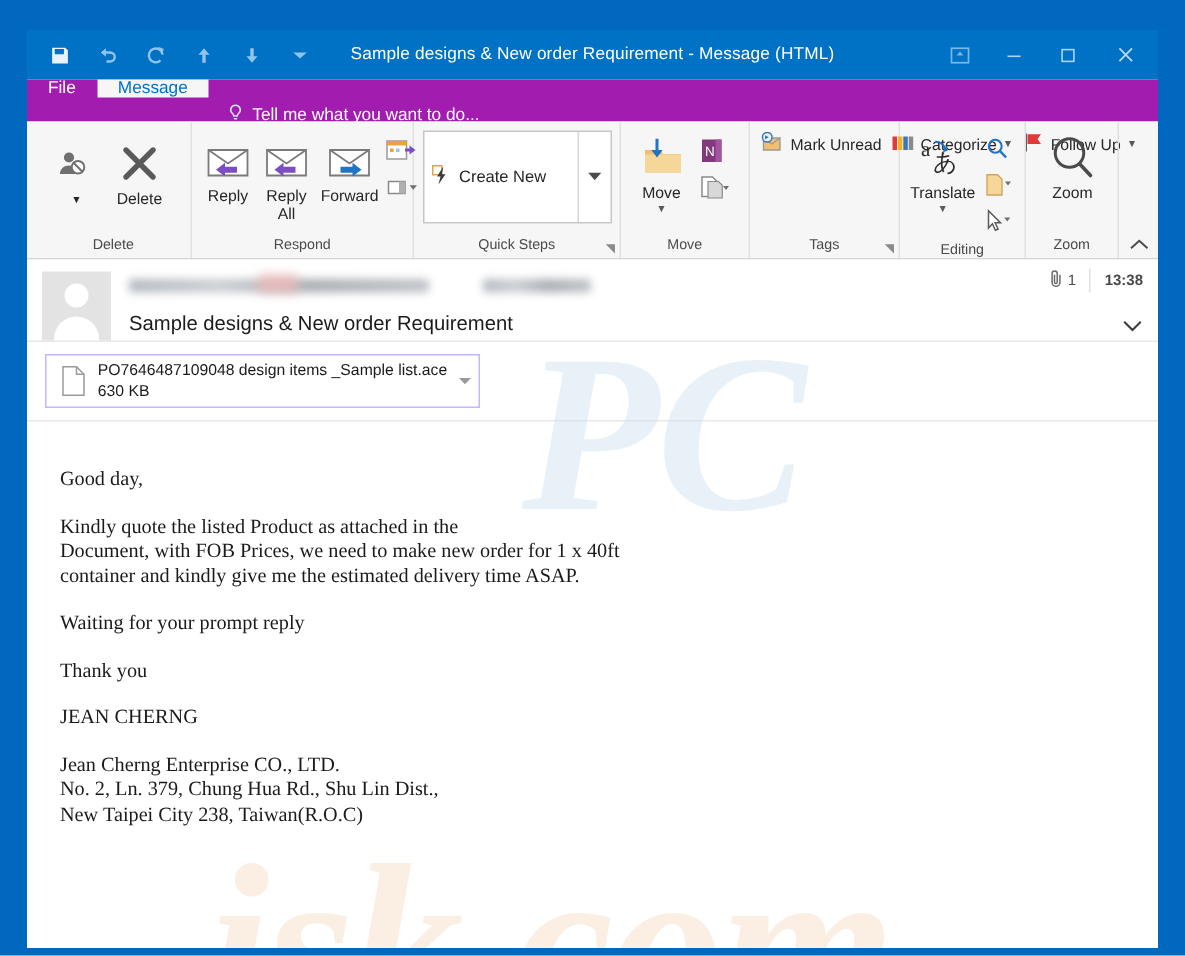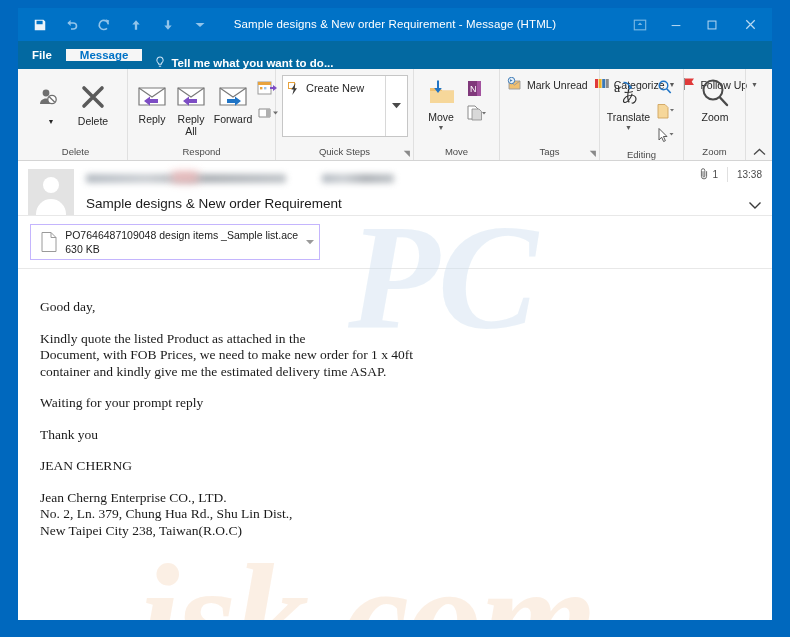--- a/index.html
+++ b/index.html
@@ -5,21 +5,21 @@
   * { box-sizing: border-box; margin: 0; padding: 0; }
   html, body {
     width: 790px; height: 637px;
     font-family: "Liberation Sans", sans-serif;
     overflow: hidden;
   }
   body { background: #0068BE; }
 
   
   #app {
-    position: absolute; left: 0; top: 0;
+    position: absolute; left: 0; top: 12px;
     width: 790px; height: 500px;
     background: #0068BE;
   }
   #window {
     position: absolute;
     left: 18px; top: 8px;
     width: 754px; height: 612px;
     background: #ffffff;
     display: flex; flex-direction: column;
   }
@@ -55,25 +55,24 @@
   }
   .wctrl .wbtn {
     width: 36px; height: 30px;
     display: flex; align-items: center; justify-content: center;
     opacity: .85;
   }
   .wctrl .wbtn.close { width: 40px; }
 
   
   .tabstrip {
-    height: 28px; background: #0369a1;
-    display: flex; align-items: center;
+    height: 28px; background: #a21caf;
+    display: flex; align-items: flex-start;
     flex: 0 0 auto;
     position: relative;
-    font-weight: bold;
   }
   .tab {
     padding: 0 14px;
     display: flex; align-items: center;
     font-size: 11.5px; color: #ffffff;
   }
   .tab.active {
     background: #f6f6f6; color: #0072C6;
   }
   .tellme {
@@ -137,21 +136,21 @@
   .minicol { display:flex; flex-direction:column; justify-content:flex-start; padding-top:2px;}
   .minibtn { width:26px; height:24px; display:flex; align-items:center; justify-content:center;}
   .caret { font-size: 7px; color: #5a5a5a; }
 
   .qsbox {
     width: 128px; height: 62px;
     border: 1px solid #c6c6c6; background: #fff;
     display: flex; margin-top: 2px;
   }
   .qsbox .qsitem {
-    flex: 1 1 auto; display: flex; align-items: flex-start;
+    flex: 1 1 auto; display: flex; align-items: center;
     gap: 5px; padding: 6px 5px;
     font-size: 11px; color: #262626;
   }
   .qsbox .qsdrop {
     width: 22px; border-left: 1px solid #d8d8d8;
     display: flex; align-items: center; justify-content: center;
   }
   .ribbon-collapse {
     position: absolute; right: 6px; bottom: 2px;
     font-size: 11px; color: #555;
@@ -214,21 +213,21 @@
     font-size: 13.5px; color: #1b1b1b;
     margin-top: 9px;
     font-family: "Liberation Sans", sans-serif;
   }
   .headmeta {
     position: absolute; right: 0; top: -2px;
     display: flex; align-items: center;
     font-size: 10px; color: #4a4a4a;
   }
   .headmeta .clip { display: flex; align-items: center; gap: 3px; padding-right: 9px; border-right: 1px solid #e0e0e0;}
-  .headmeta .time { padding-left: 9px; }
+  .headmeta .time { padding-left: 9px; font-weight: bold; }
   .expandchev {
     position: absolute; right: 0; bottom: 2px;
     color: #4a4a4a; font-size: 12px;
   }
 
   
   .attachwrap { padding: 8px 10px 8px 12px; border-bottom: 1px solid #e8e8e8;}
   .attach {
     display: inline-flex; align-items: stretch;
     border: 1px solid #c4b5fd; background: #fff;

